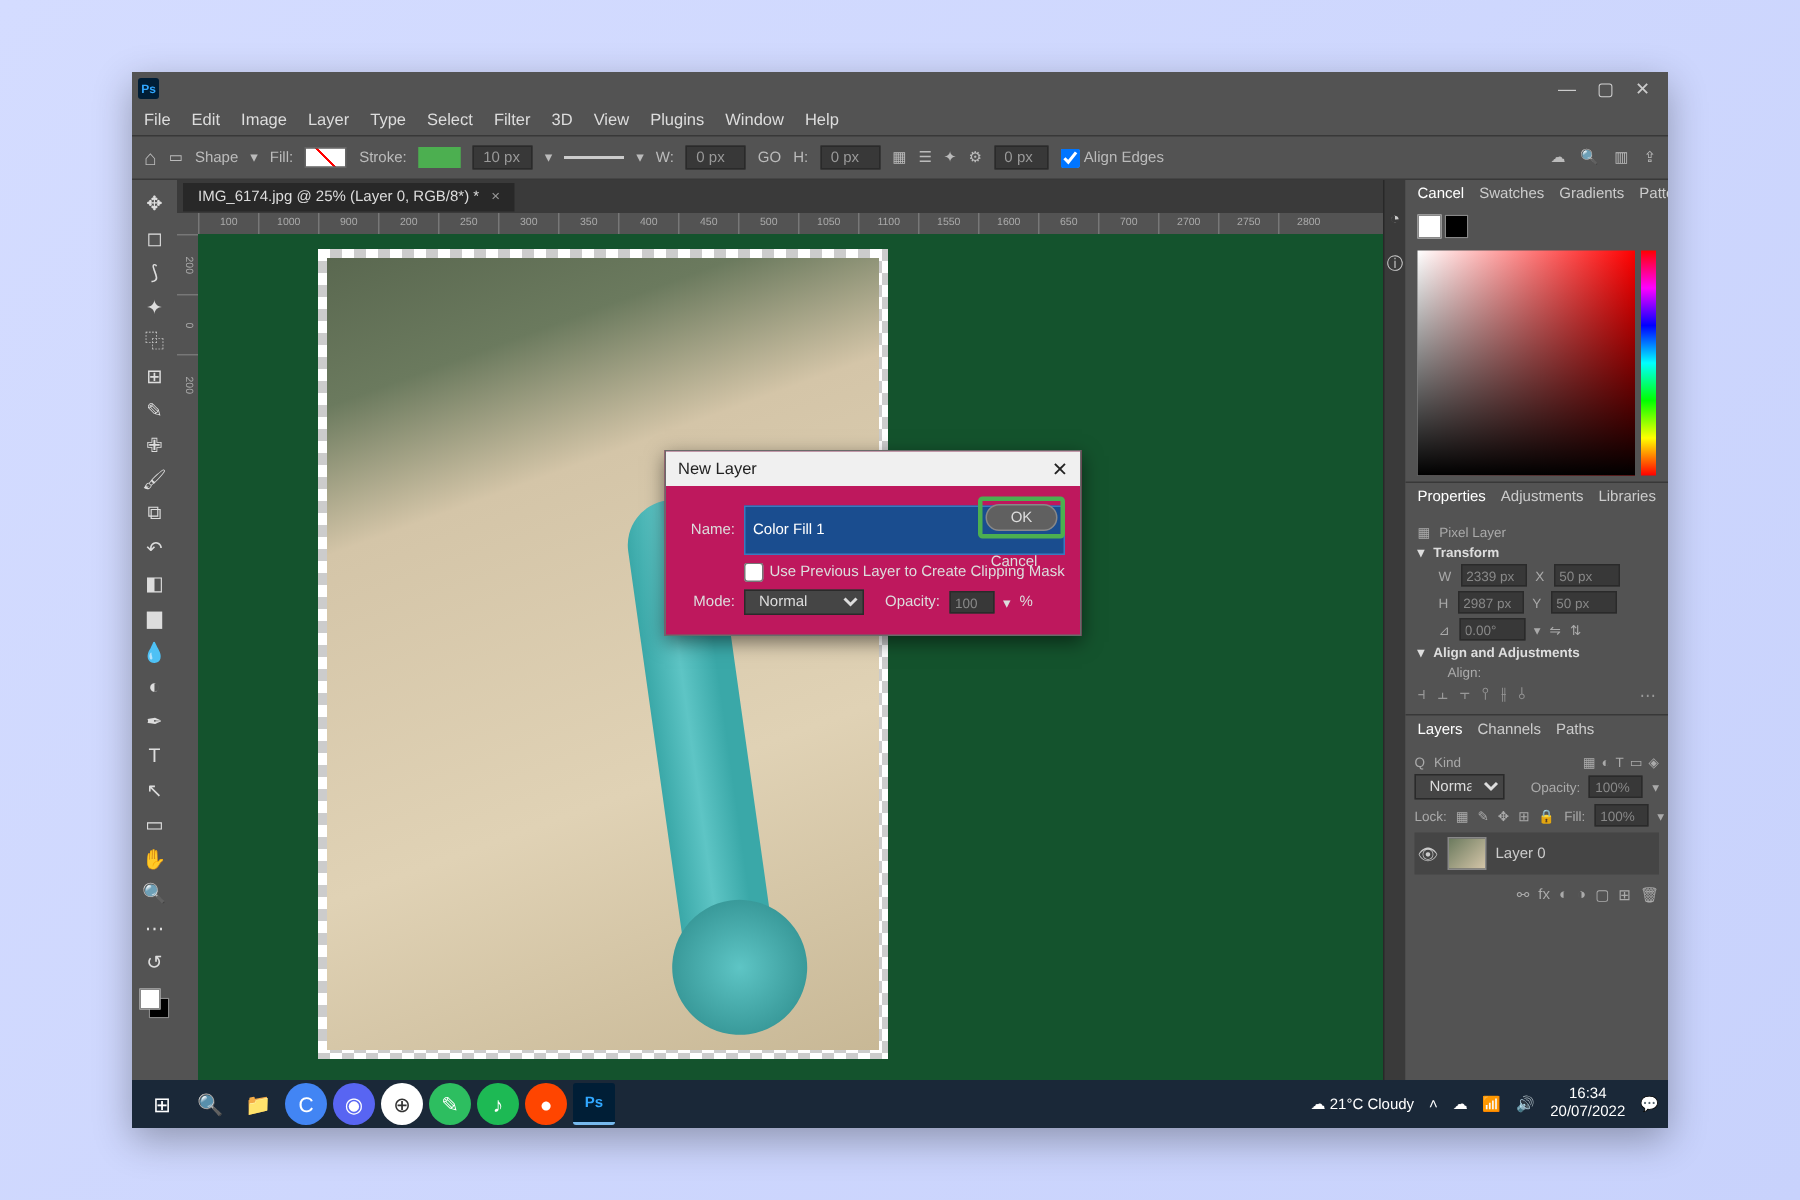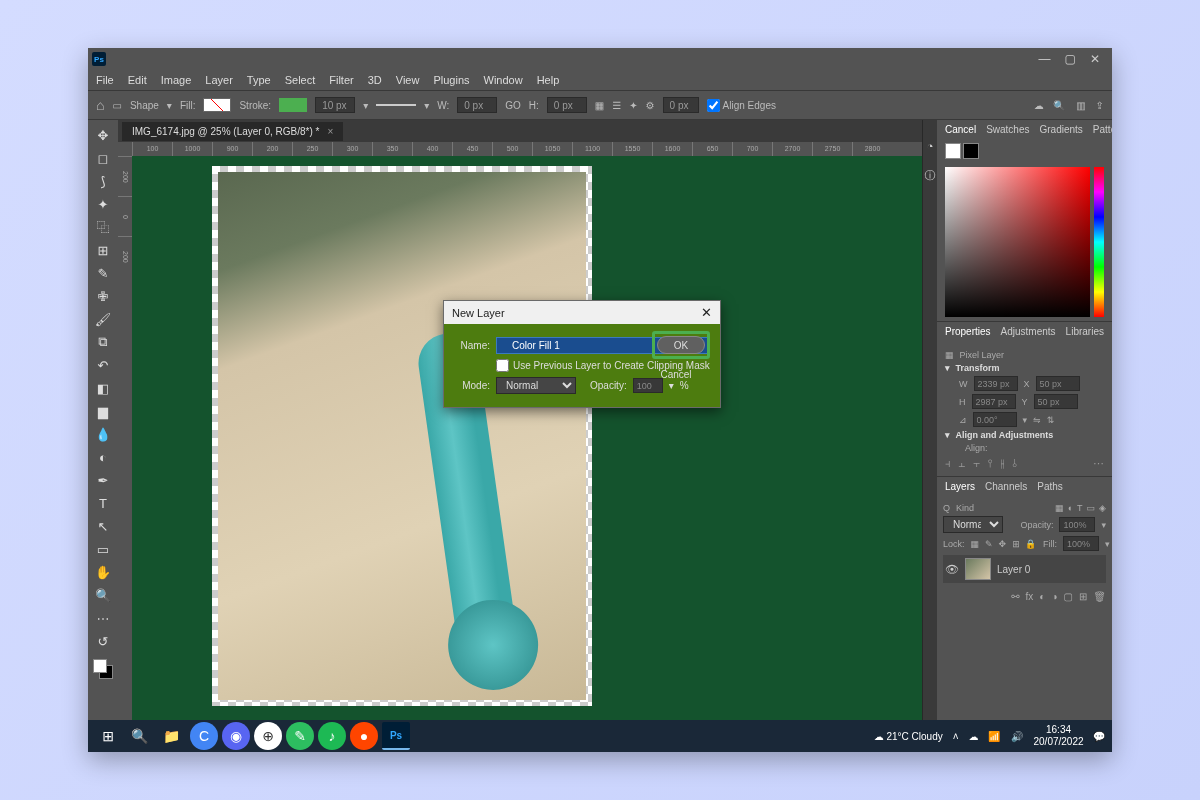--- a/index.html
+++ b/index.html
@@ -54,27 +54,27 @@
 .layers-body{padding:4px 6px}
 .layer-row{display:flex;align-items:center;gap:6px;padding:3px 2px;background:#454545;margin-top:4px}
 .eye{font-size:11px}
 .thumb{width:26px;height:22px;background:linear-gradient(135deg,#6b7a5e,#d4c5a8);border:1px solid #888}
 .statusbar{height:20px;background:#535353;display:flex;align-items:center;gap:14px;padding:0 10px;font-size:10px;color:#ccc;border-top:1px solid #383838}
 .taskbar{position:absolute;bottom:48px;left:88px;width:1024px;height:32px;background:#1a2838;display:flex;align-items:center;padding:0 6px;gap:4px}
 .task-ico{width:28px;height:28px;display:flex;align-items:center;justify-content:center;font-size:14px;color:#fff;border-radius:2px}
 .task-ico.ps{background:#001e36;color:#31a8ff;font-size:10px;font-weight:bold;border-bottom:2px solid #76b9ed}
 .tray{margin-left:auto;display:flex;align-items:center;gap:10px;color:#fff;font-size:10px}
 .clock{text-align:center;line-height:1.2;font-size:10px}
-.dialog{position:absolute;top:252px;left:355px;width:278px;background:#4d7c0f;border:1px solid #6a6a6a;box-shadow:0 4px 12px rgba(0,0,0,.5);z-index:100}
+.dialog{position:absolute;top:252px;left:355px;width:278px;background:#be185d;border:1px solid #6a6a6a;box-shadow:0 4px 12px rgba(0,0,0,.5);z-index:100}
 .dlg-title{background:#f0f0f0;color:#222;padding:4px 8px;font-size:11px;display:flex;align-items:center}
 .dlg-title .x{margin-left:auto;font-size:13px;cursor:pointer}
 .dlg-body{padding:8px 10px;font-size:10px;color:#ddd}
 .dlg-row{display:flex;align-items:center;gap:6px;margin:5px 0}
 .dlg-label{width:36px;text-align:right}
-.dlg-input{flex:1;background:#1a4d8f;border:1px solid #3a7abf;color:#fff;padding:2px 15px;font-size:10px;height:17px}
+.dlg-input{flex:1;background:#1a4d8f;border:1px solid #3a7abf;color:#fff;padding:2px 5px;font-size:10px;height:33px}
 .dlg-select{background:#454545;border:1px solid #2a2a2a;color:#ddd;padding:1px 5px;font-size:10px;height:17px}
 .dlg-chk{display:flex;align-items:center;gap:4px;margin-left:42px;font-size:10px}
 .dlg-btns{position:absolute;right:10px;top:30px;display:flex;flex-direction:column;gap:6px}
 .dlg-btn{width:48px;height:18px;background:#606060;border:1px solid #888;border-radius:9px;color:#ddd;font-size:10px;display:flex;align-items:center;justify-content:center;cursor:pointer}
 .ok-hl{border:3px solid #4caf50;padding:2px;border-radius:3px}
 .align-icons{display:flex;gap:8px;margin-top:4px;font-size:11px;color:#999}
 .layer-icons{display:flex;gap:6px;padding:4px 6px;font-size:10px;color:#aaa;justify-content:flex-end}
 </style>
 </head>
 <body>

